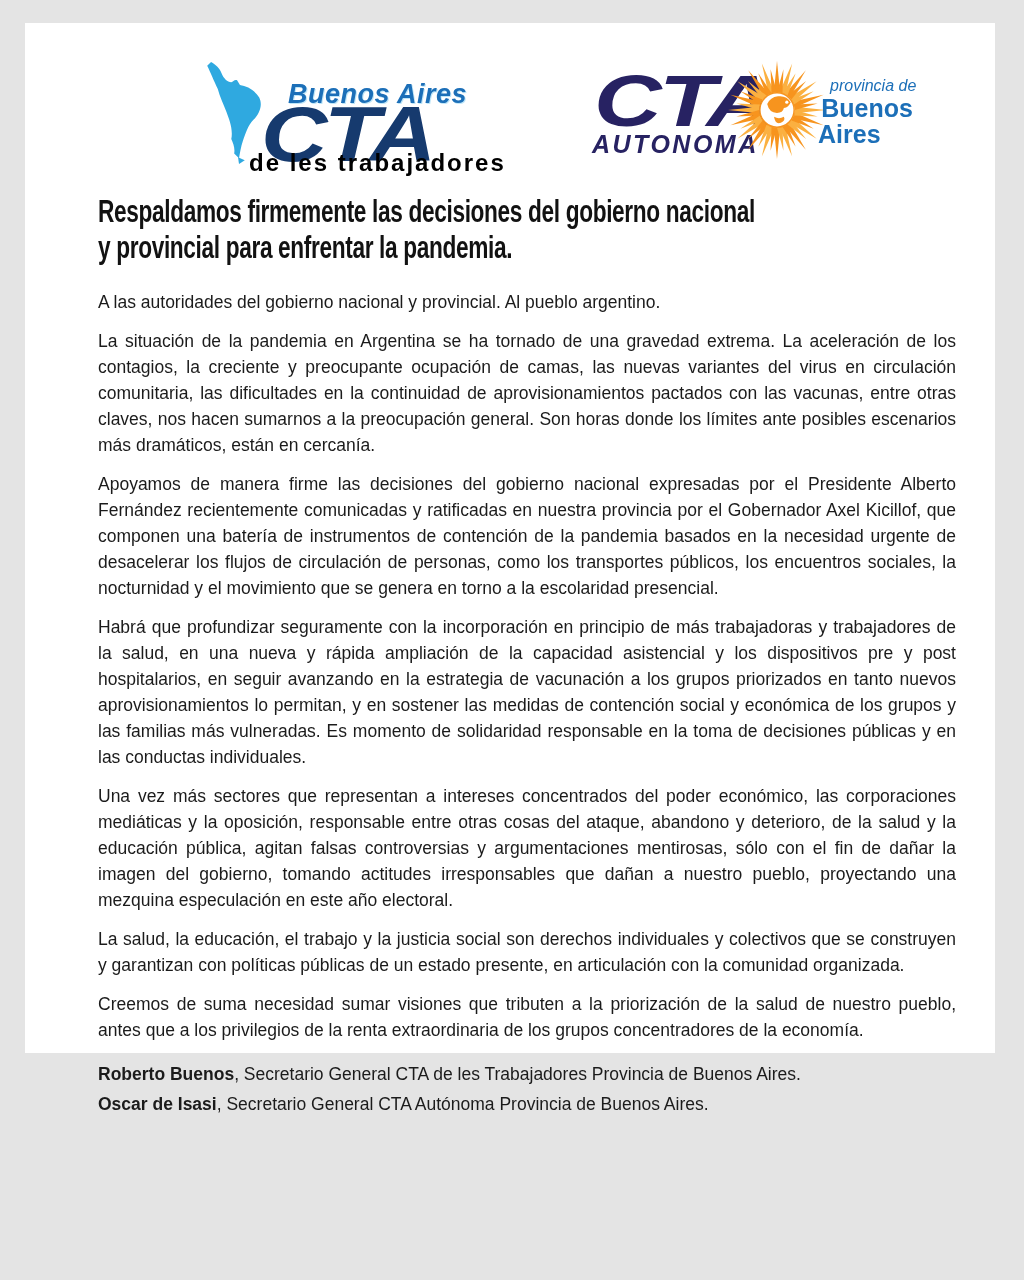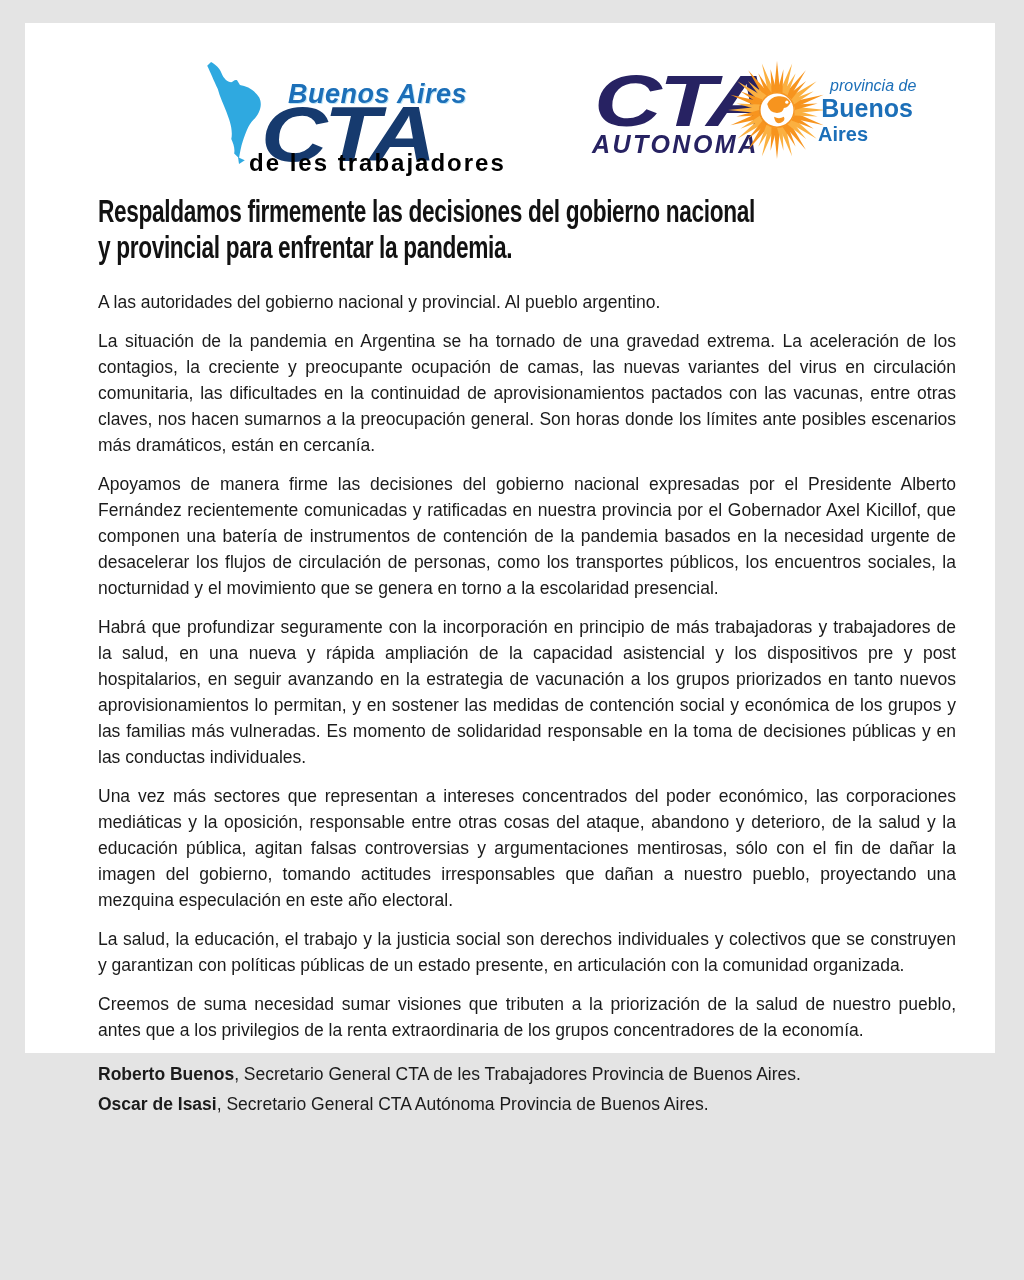--- a/index.html
+++ b/index.html
@@ -54,21 +54,21 @@
     font-weight:bold; font-style:italic; font-size:25px;
     color:#272262; letter-spacing:2.5px; white-space:nowrap;
     text-shadow:1.5px 0 0 #ffffff,-1.5px 0 0 #ffffff;
   }
   .sun-svg { position:absolute; left:158px; top:0; width:98px; height:98px; }
   .prov {
     position:absolute; left:248px; top:16px; color:#1c6fb8; white-space:nowrap;
   }
   .prov .p1 { font-style:italic; font-size:16px; line-height:18px;margin-left:12px; }
   .prov .p2 { font-weight:bold; font-size:25px; line-height:26px;text-align:center; }
-  .prov .p3 { font-weight:bold; font-size:20px; line-height:26px; }
+  .prov .p3 { font-weight:bold; font-size:25px; line-height:26px; }
   
   .content {
     position:absolute; left:0; top:0; width:100%;
     padding:170px 39px 0 73px;
     color:#1b1b1b;
   }
   .title { margin:0 0 24px 0; }
   .title .tline {
     font-size:31.5px; line-height:36px; font-weight:bold; color:#121212;
     letter-spacing:-0.5px; white-space:nowrap;

